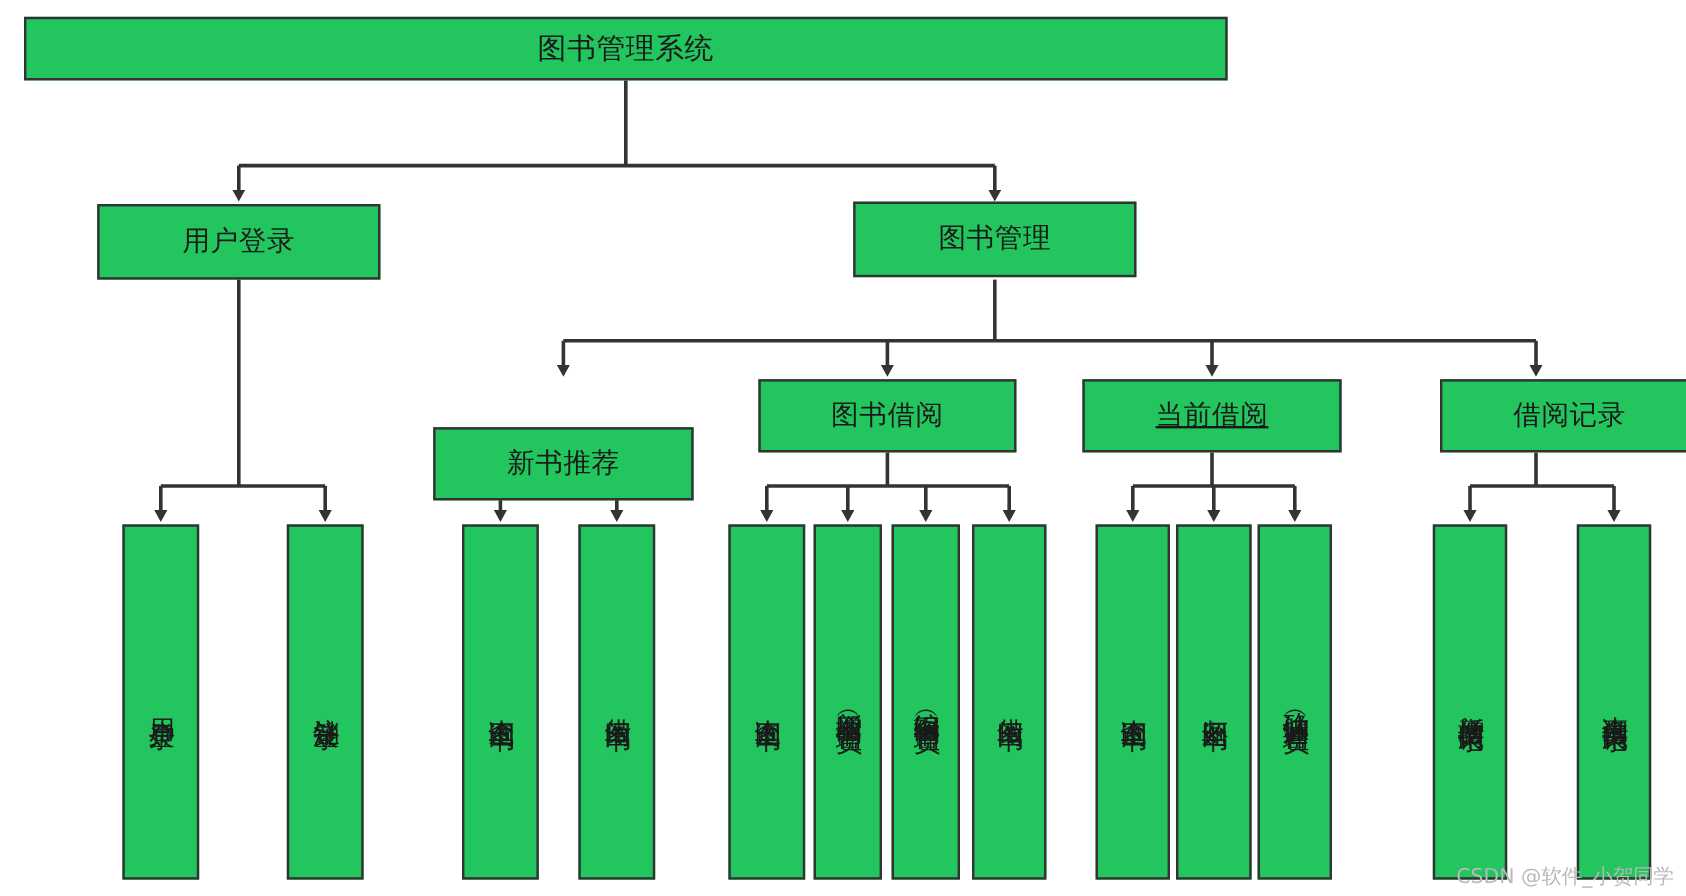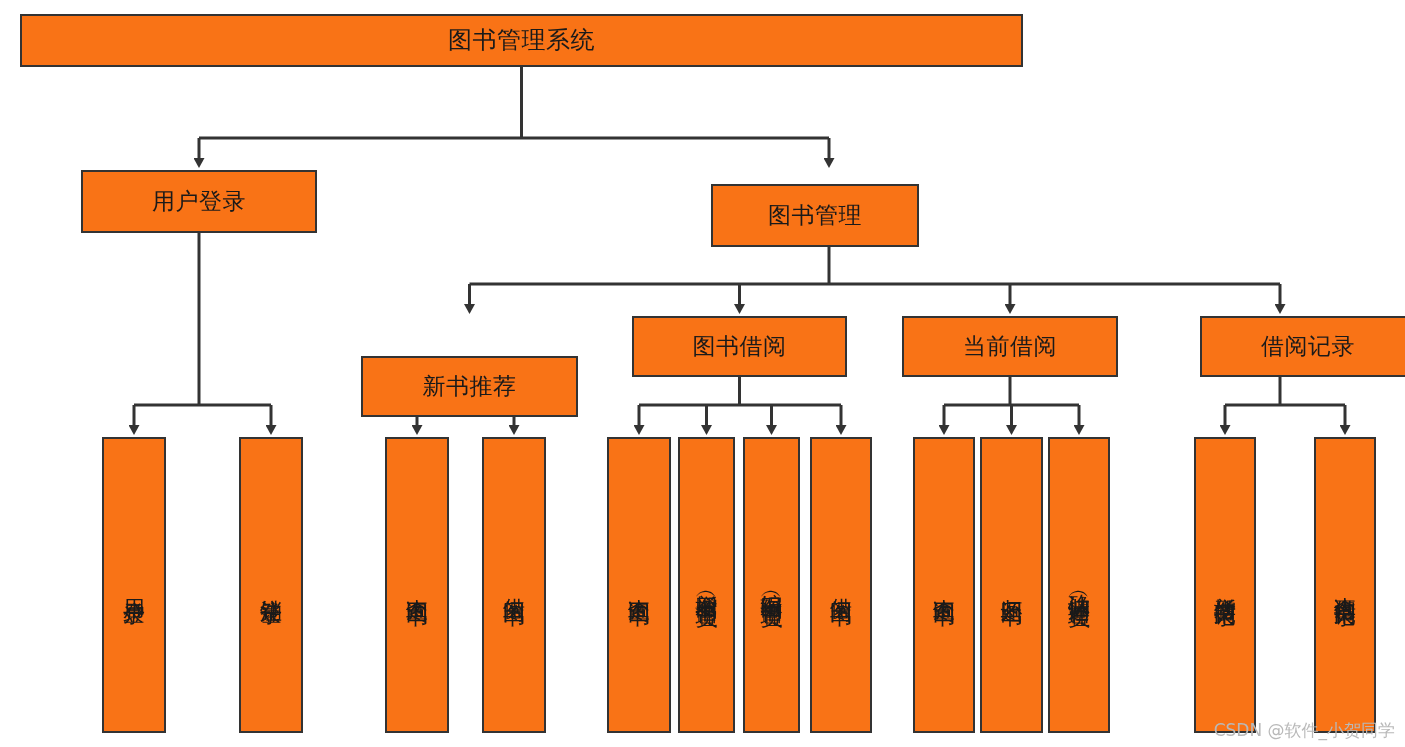--- a/index.html
+++ b/index.html
@@ -23,21 +23,21 @@
     position: absolute;
     left: 0;
     top: 0;
     width: 1405px;
     height: 747px;
   }
   .node {
     position: absolute;
     box-sizing: border-box;
     border: 2px solid #333333;
-    background: #f97316;
+    background: #22c55e;
     display: flex;
     align-items: center;
     justify-content: center;
     color: #1a1a1a;
     z-index: 2;
   }
   .node-label {
     display: block;
     text-align: center;
     line-height: 1.08;
@@ -114,30 +114,30 @@
       </g>
   </svg>
 
   <div id="nodes-layer">
       <div class="node horizontal root" style="left: 20px; top: 14px; width: 1003px; height: 53px;">
         <span class="node-label">图书管理系统</span>
       </div>
       <div class="node horizontal" style="left: 81px; top: 170px; width: 236px; height: 63px;">
         <span class="node-label">用户登录</span>
       </div>
-      <div class="node horizontal" style="left: 711px; top: 184px; width: 208px; height: 63px;">
+      <div class="node horizontal" style="left: 711px; top: 168px; width: 236px; height: 63px;">
         <span class="node-label">图书管理</span>
       </div>
       <div class="node horizontal" style="left: 361px; top: 316px; width: 217px; height: 61px; margin-top: 40px;">
         <span class="node-label">新书推荐</span>
       </div>
       <div class="node horizontal" style="left: 632px; top: 316px; width: 215px; height: 61px;">
         <span class="node-label">图书借阅</span>
       </div>
-      <div class="node horizontal" style="left: 902px; top: 316px; width: 216px; height: 61px;">
+      <div class="node horizontal" style="left: 902px; top: 316px; width: 216px; height: 61px; text-decoration: underline;">
         <span class="node-label">当前借阅</span>
       </div>
       <div class="node horizontal" style="left: 1172px; top: 316px; width: 216px; height: 61px; margin-left: 28px;">
         <span class="node-label">借阅记录</span>
       </div>
       <div class="node vertical" style="left: 102px; top: 437px; width: 64px; height: 296px;">
         <span class="node-label">用户登录</span>
       </div>
       <div class="node vertical" style="left: 239px; top: 437px; width: 64px; height: 296px;">
         <span class="node-label">注销登录</span>

